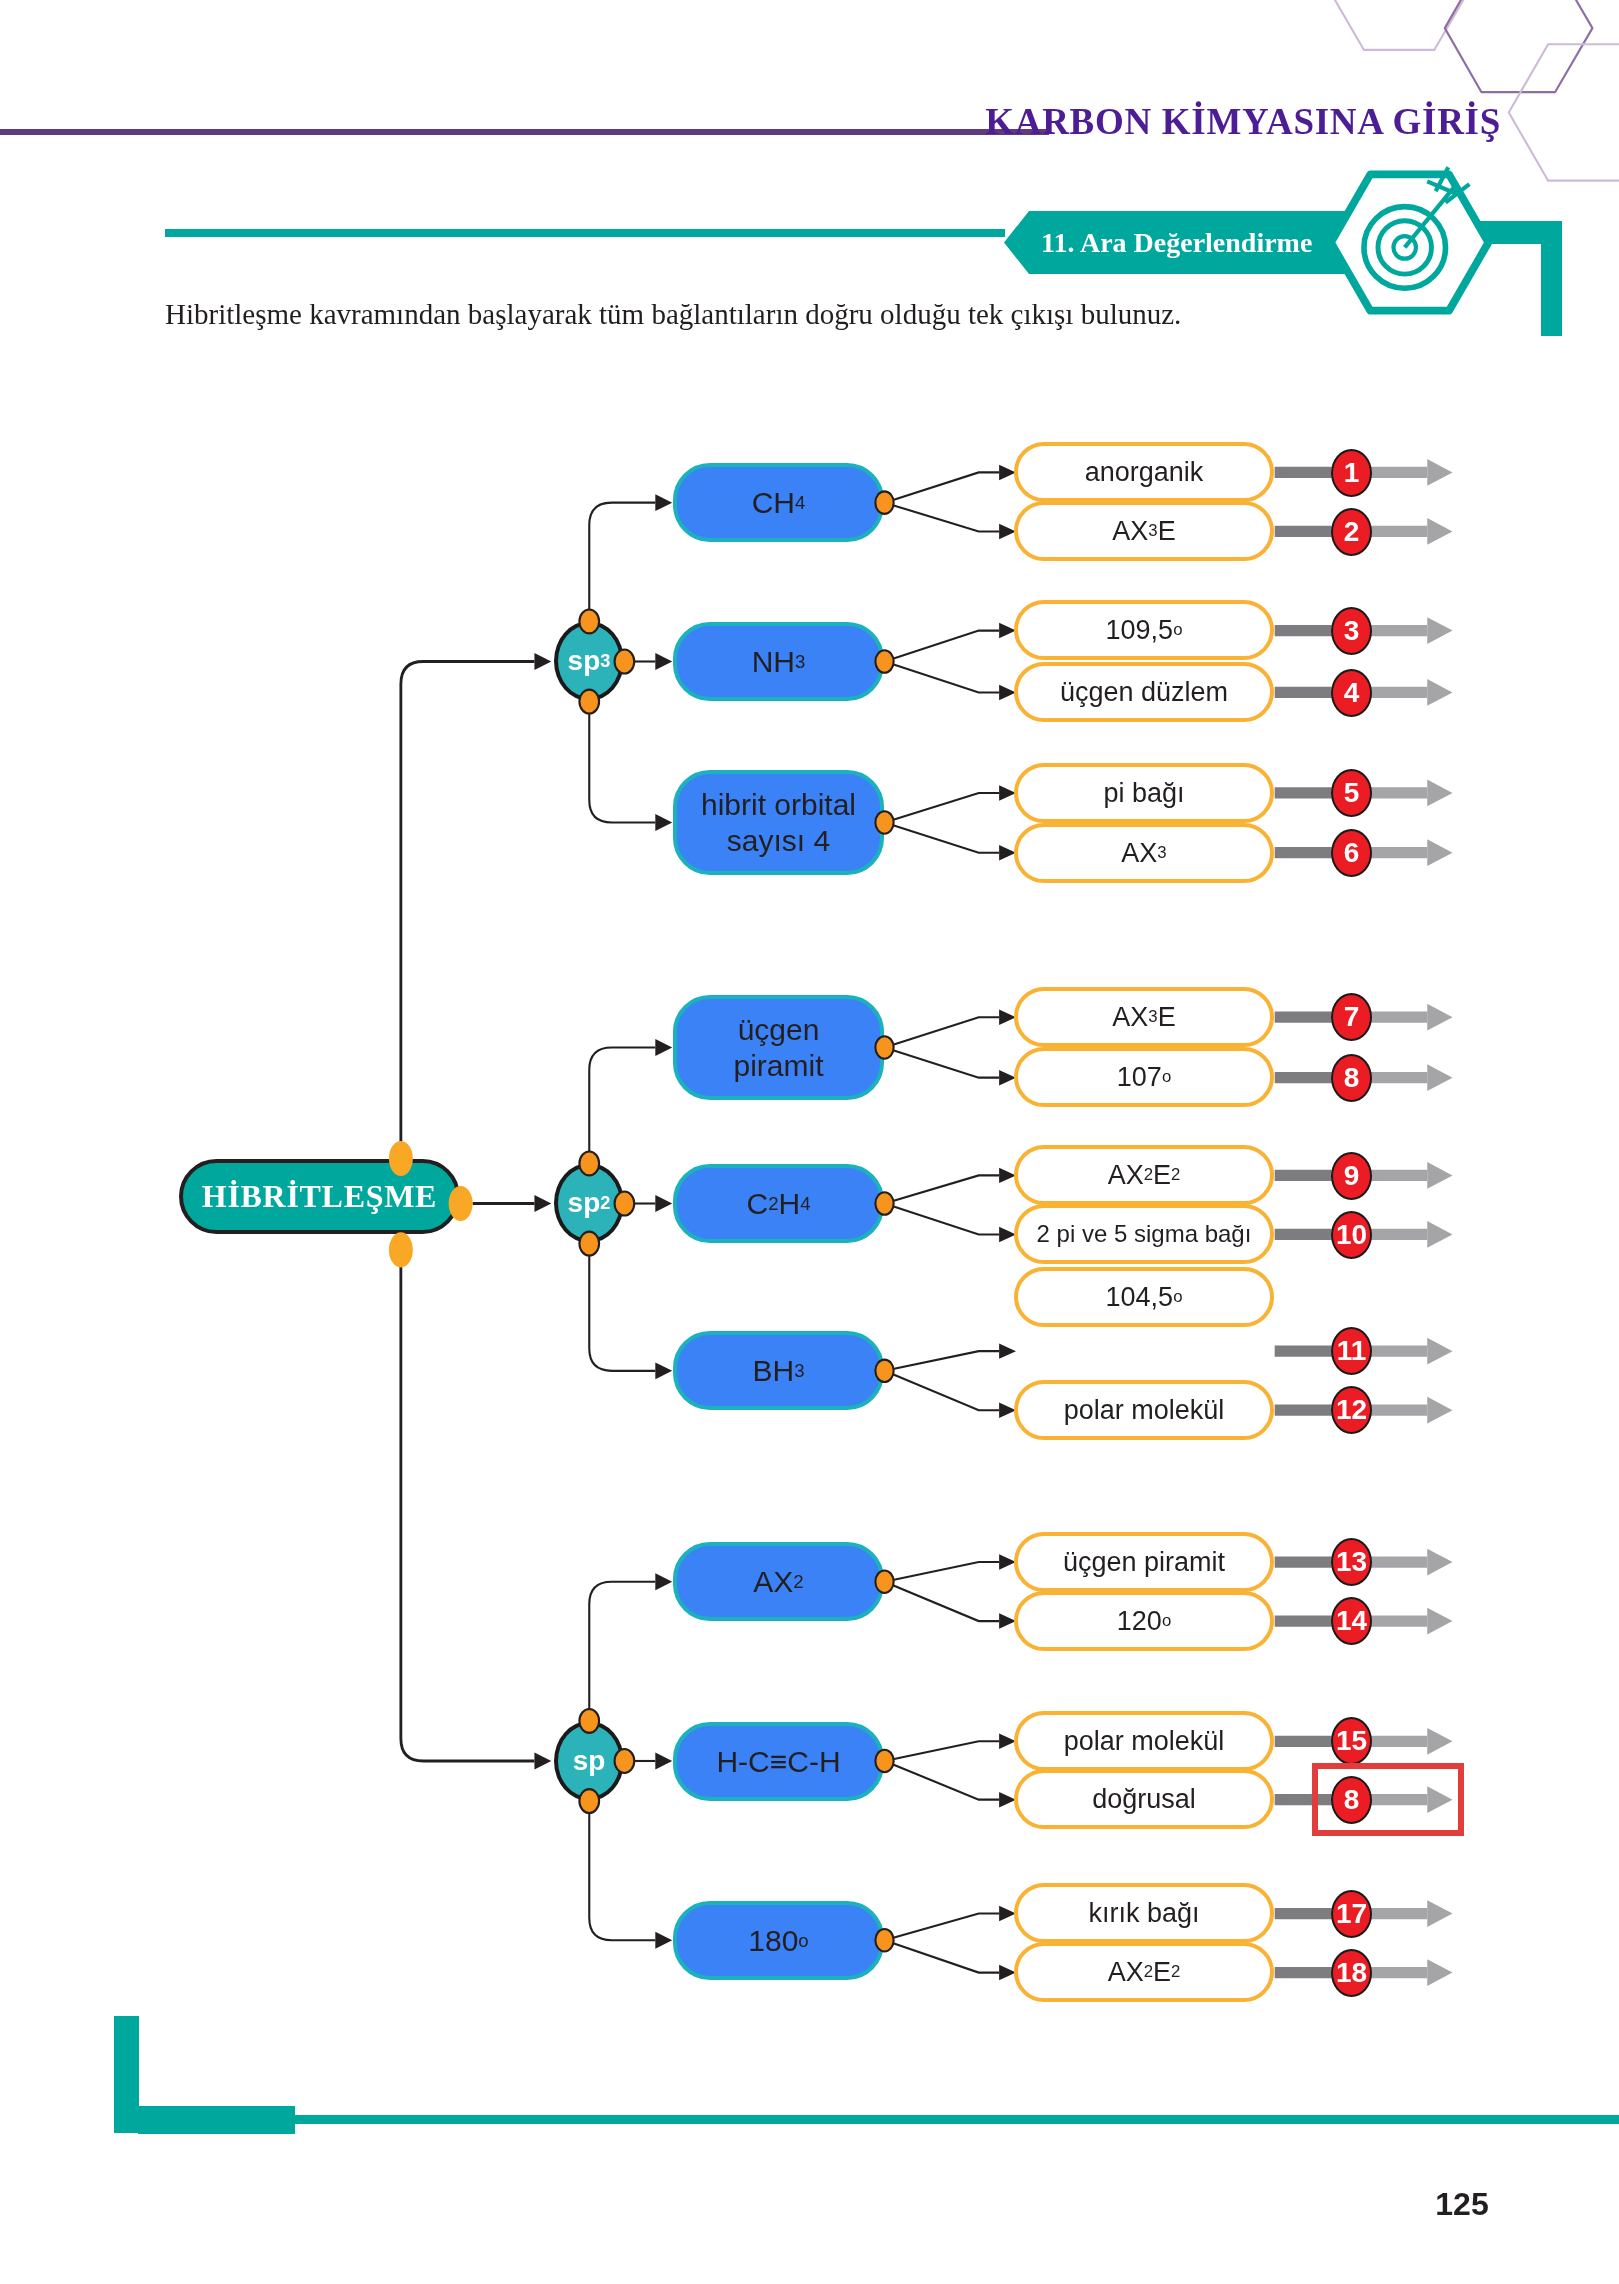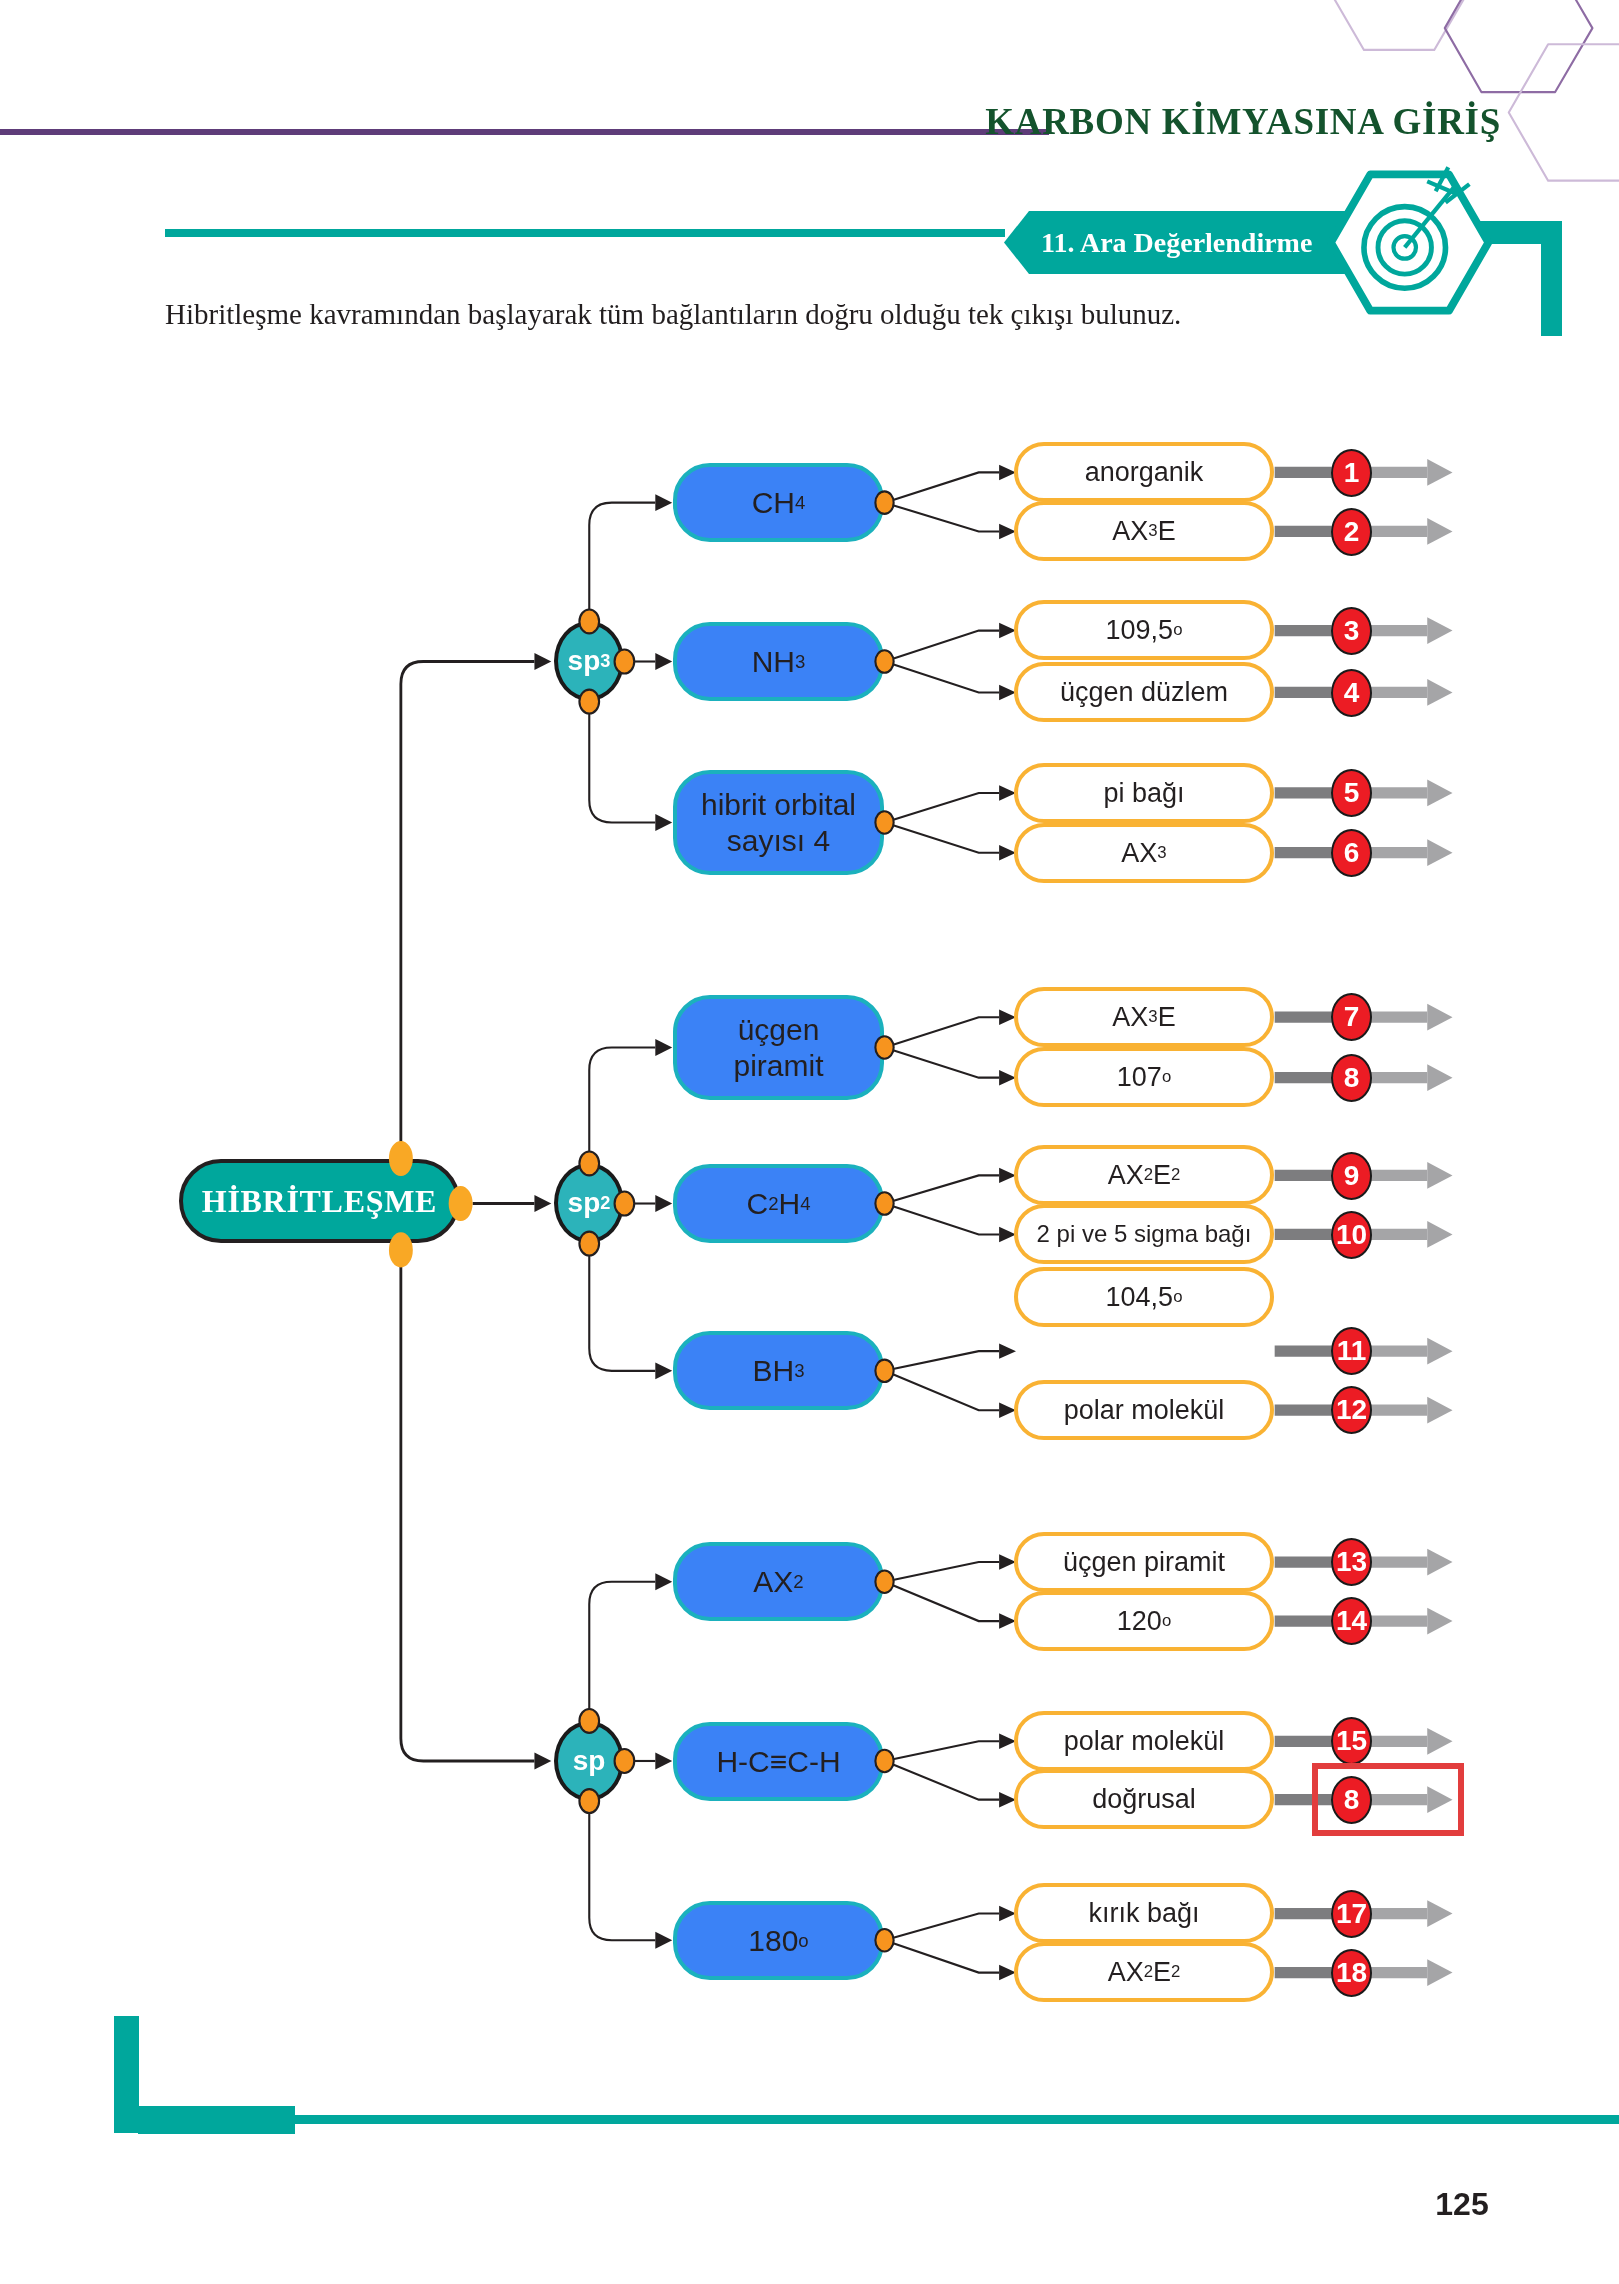--- a/index.html
+++ b/index.html
@@ -4,33 +4,33 @@
 <style>
   html,body{margin:0;padding:0;}
   body{width:1620px;height:2284px;position:relative;background:#ffffff;overflow:hidden;
        font-family:"Liberation Sans",sans-serif;color:#231f20;}
   svg.layer{position:absolute;left:0;top:0;pointer-events:none;}
   #lines{z-index:1;} #overlay{z-index:3;} #decor{z-index:4;}
 
   
   .purple-rule{position:absolute;left:0;top:129px;width:1049px;height:5.6px;background:#5e3c79;z-index:2;}
   .chapter-title{position:absolute;left:981px;top:100px;width:520px;text-align:right;
-     font-family:"Liberation Serif",serif;font-weight:bold;font-size:37px;color:#14532d;letter-spacing:0.7px;z-index:2;}
+     font-family:"Liberation Serif",serif;font-weight:bold;font-size:37px;color:#4c1d95;letter-spacing:0.7px;z-index:2;}
   .banner-line{position:absolute;left:165px;top:229px;width:840px;height:8.4px;background:#00a79c;z-index:2;}
   .banner{position:absolute;left:1004px;top:211px;width:356px;height:63px;background:#00a79c;z-index:2;
      clip-path:polygon(25px 0,100% 0,100% 100%,25px 100%,0 50%);}
   .banner span{display:block;padding-left:37px;line-height:63px;white-space:nowrap;
      font-family:"Liberation Serif",serif;font-weight:bold;font-size:28px;color:#ffffff;}
   .bracket-h{position:absolute;left:1476px;top:221px;width:86px;height:22.5px;background:#00a79c;z-index:2;}
   .bracket-v{position:absolute;left:1541px;top:221px;width:21px;height:115px;background:#00a79c;z-index:2;}
   .instruction{position:absolute;left:165px;top:295px;width:1139px;z-index:2;
      font-family:"Liberation Serif",serif;font-weight:normal;font-size:29px;line-height:1.32;color:#221e1f;}
 
   
-  .root{position:absolute;left:179px;top:1159px;width:281px;height:84px;background:#00a79c;
+  .root{position:absolute;left:179px;top:1159px;width:281px;height:75px;background:#00a79c;
      border:4.9px solid #231f20;border-radius:51px;box-sizing:border-box;z-index:2;
      display:flex;align-items:center;justify-content:center;
      font-family:"Liberation Serif",serif;font-weight:bold;font-size:32px;color:#ffffff;letter-spacing:0.7px;}
   .sp{position:absolute;left:554px;width:70px;height:80px;background:#2cb3ba;border:4.2px solid #1a1a1a;
      border-radius:50%;box-sizing:border-box;z-index:2;display:flex;align-items:center;justify-content:center;
      font-weight:bold;font-size:28px;color:#ffffff;}
   .sp sup{font-size:65%;vertical-align:0.5em;}
   .node{position:absolute;left:673px;width:211px;height:79px;background:#3b82f6;border:4.2px solid #1bb1bd;
      border-radius:37px;box-sizing:border-box;z-index:2;display:flex;align-items:center;justify-content:center;
      font-size:30px;text-align:center;}

